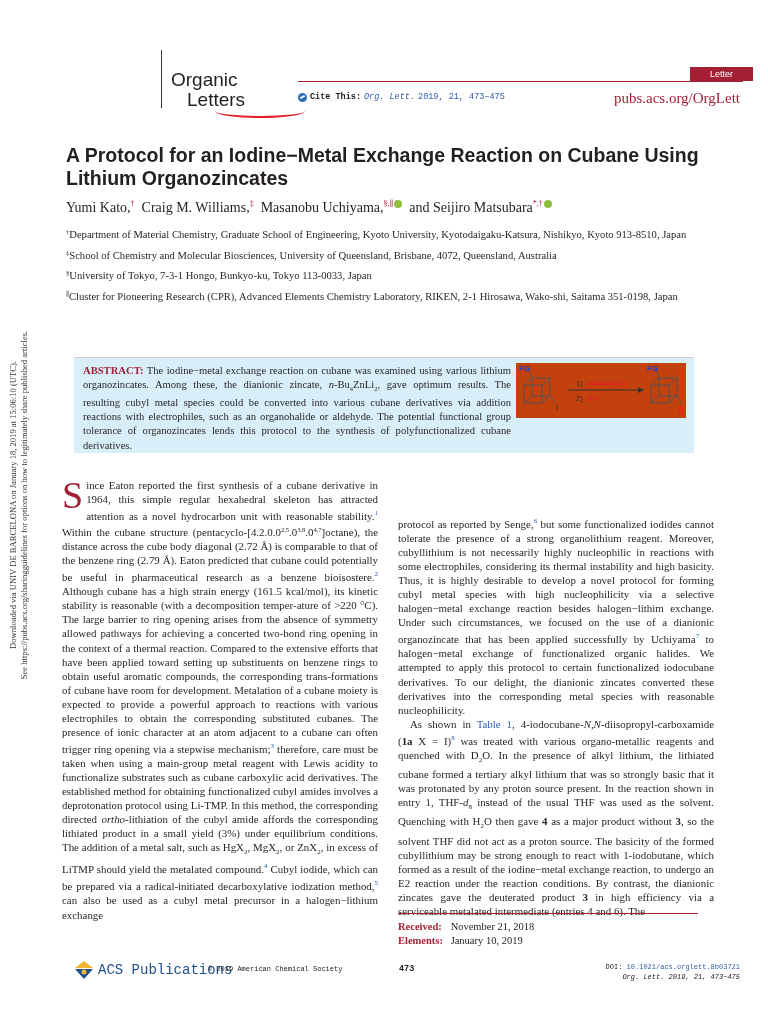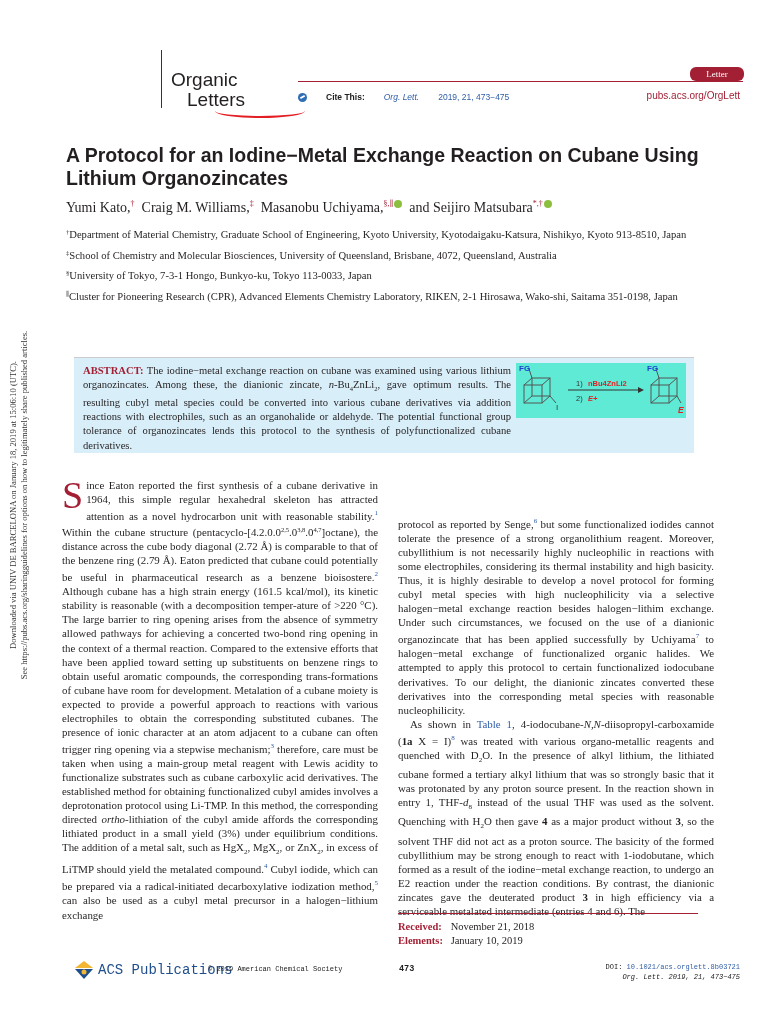--- a/index.html
+++ b/index.html
@@ -28,39 +28,39 @@
     color: #231f20; font-size: 19px; line-height: 20px;
   }
   .logo-word.w1 { top: 40px; }
   .logo-word.w2 { top: 60px; left: 112px; }
   .logo-swoosh {
     position: absolute; left: 140px; top: 74px; width: 90px; height: 14px;
     border-bottom: 2px solid #e31e24; border-radius: 0 0 60% 60%;
   }
   .header-rule { position: absolute; left: 223px; top: 51px; width: 445px; height: 1px; background: #a31f34; }
   .letter-badge {
-    position: absolute; left: 615px; top: 37px; width: 54px; height: 14px;
-    background: #a31f34; color: #fff; font-family: Liberation Serif, serif;
-    font-size: 9px; line-height: 14px; text-align: center; border-radius: 6px;
+    position: absolute; left: 615px; top: 37px; width: 63px; height: 14px;
+    background: #a31f34; color: #fff; font-family: Liberation Sans, sans-serif;
+    font-size: 9px; line-height: 14px; text-align: center;
   }
   .cite-row {
-    position: absolute; left: 223px; top: 62px; font-family: Liberation Sans, sans-serif;
-    font-size: 8.5px; color: #222; display: flex; align-items: center; gap: 19px;
+    position: absolute; left: 223px; top: 62px; font-family: Liberation Mono, monospace;
+    font-size: 8.5px; color: #222; display: flex; align-items: center; gap: 3px;
   }
   .cite-icon {
     width: 9px; height: 9px; border-radius: 50%; background: #2f6db5; display: inline-block;
     position: relative;
   }
   .cite-icon::after { content: ""; position: absolute; left: 2px; top: 3px; width: 5px; height: 2px; background: #fff; transform: rotate(-30deg); }
   .cite-label { font-weight: bold; }
   .cite-ref { color: #2f5ea8; font-style: italic; }
   .cite-ref2 { color: #2f5ea8; }
   .journal-url {
-    position: absolute; right: 0; top: 60px; font-family: Liberation Sans, sans-serif;
-    font-size: 10px; color: #a31f34;
+    position: absolute; right: 0; top: 60px; font-family: Liberation Serif, serif;
+    font-size: 15px; color: #a31f34;
   }
 
   .title {
     position: absolute; left: 66px; top: 144px; width: 670px;
     font-family: "Liberation Sans", sans-serif; font-weight: bold;
     font-size: 19.5px; line-height: 23px; color: #231f20;
   }
   .authors {
     position: absolute; left: 66px; top: 195px; width: 670px;
     font-size: 14px; line-height: 18px;
@@ -86,21 +86,21 @@
     position: absolute; left: 74px; top: 357px; width: 620px; height: 96px;
     background: #d8eef9; border-top: 1px solid #ccc;
   }
   .abstract-text {
     position: absolute; left: 9px; top: 6px; width: 428px;
     font-size: 10.6px; line-height: 14.1px; text-align: justify;
   }
   .abstract-label { color: #a31f34; font-weight: bold; }
   .abstract-text sub { font-size: 6.5px; }
   .toc-graphic {
-    position: absolute; left: 442px; top: 5px; width: 170px; height: 55px; background: #5eead4;
+    position: absolute; left: 442px; top: 5px; width: 170px; height: 55px; background: #c2410c;
   }
   .toc-graphic svg { width: 170px; height: 55px; }
 
   .col { position: absolute; width: 316px; font-size: 10.9px; line-height: 14.05px; text-align: justify; }
   .col.left { left: 62px; top: 478px; }
   .col.right { left: 398px; top: 478px; margin-top: 36px; }
   .col p { text-indent: 0; }
   .col p.indent { text-indent: 12px; }
   .dropcap {
     float: left; font-size: 38px; line-height: 30px; color: #a31f34;

